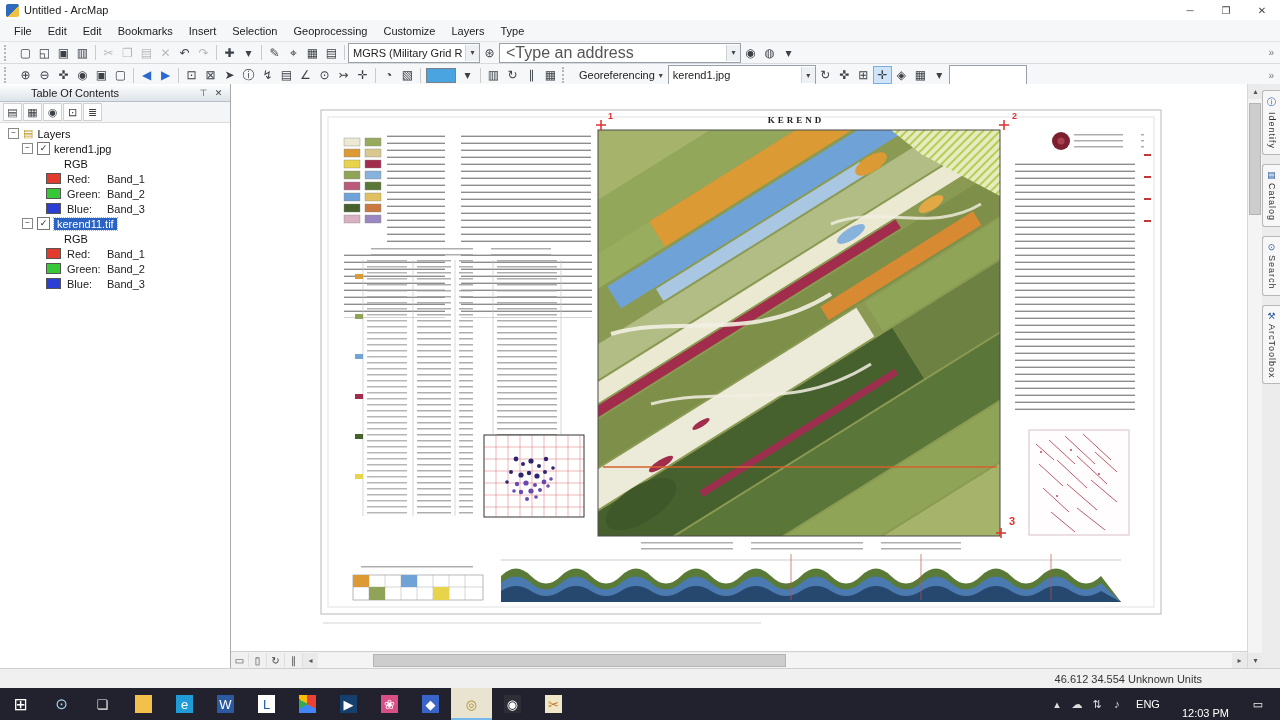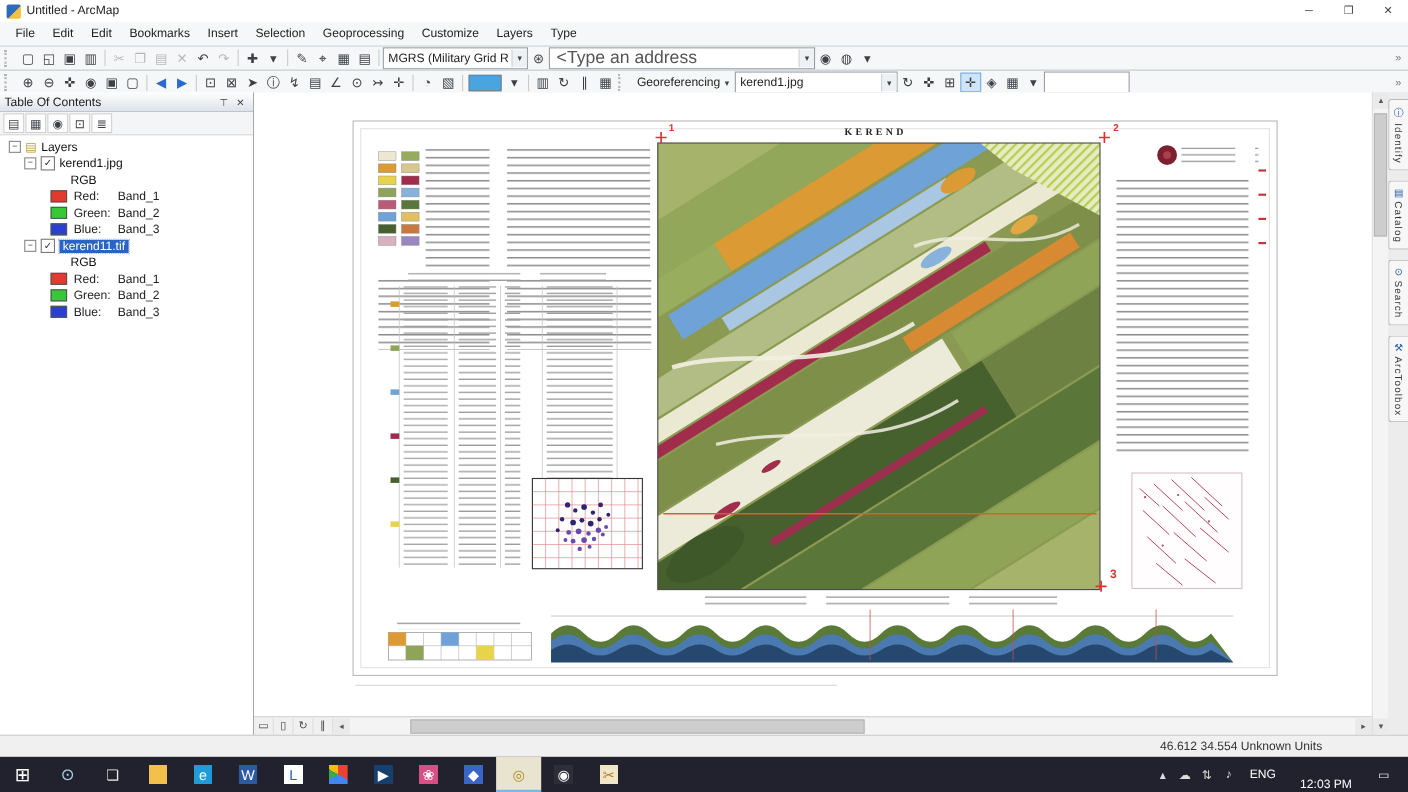--- a/index.html
+++ b/index.html
@@ -35,21 +35,21 @@
   .swatch{width:28px;height:13px;border:1px solid #7a8088;margin:0 2px;}
   .menu-like{display:flex;align-items:center;gap:4px;font-size:11px;padding:0 5px;color:#222;}
   .overflow{margin-left:auto;color:#777;font-size:10px;padding:0 4px;}
 
   
   .client{position:absolute;top:84px;left:0;right:0;height:584px;display:flex;background:#f0f0f0;}
 
   
   .toc{width:230px;background:#fff;border-right:1px solid #a8a8a8;display:flex;flex-direction:column;}
   .toc-header{height:17px;display:flex;align-items:center;background:linear-gradient(#fefefe,#dde3ea);border-bottom:1px solid #b9bfc7;padding:0 4px;}
-  .toc-title{flex:1;font-size:11px;color:#222;}
+  .toc-title{flex:1;font-size:11px;color:#222;margin-left:27px;}
   .toc-hbtn{width:15px;display:flex;align-items:center;justify-content:center;font-size:9px;color:#444;}
   .toc-tools{height:20px;display:flex;align-items:center;background:#f4f5f6;border-bottom:1px solid #dadada;padding:0 3px;gap:1px;}
   .toc-tool{display:inline-flex;align-items:center;justify-content:center;width:17px;height:16px;font-size:11px;color:#3c4148;border:1px solid #d0d0d0;background:#fdfdfd;}
   .tree{flex:1;padding-top:3px;font-size:11px;overflow:hidden;}
   .trow{display:flex;align-items:center;height:15px;white-space:nowrap;}
   .expander{width:9px;height:9px;border:1px solid #888;background:#fff;color:#333;font-size:8px;line-height:7px;text-align:center;margin-right:4px;flex:none;}
   .nodeicon{color:#c09a2e;font-size:11px;margin-right:4px;}
   .chk{width:11px;height:11px;border:1px solid #777;background:#fff;font-size:9px;line-height:10px;text-align:center;margin-right:4px;flex:none;}
   .nlabel{color:#111;text-align:right;}
   .nlabel.sel{background:#2a63c4;color:#fff;padding:0 3px;outline:1px dotted #9db8e0;}

